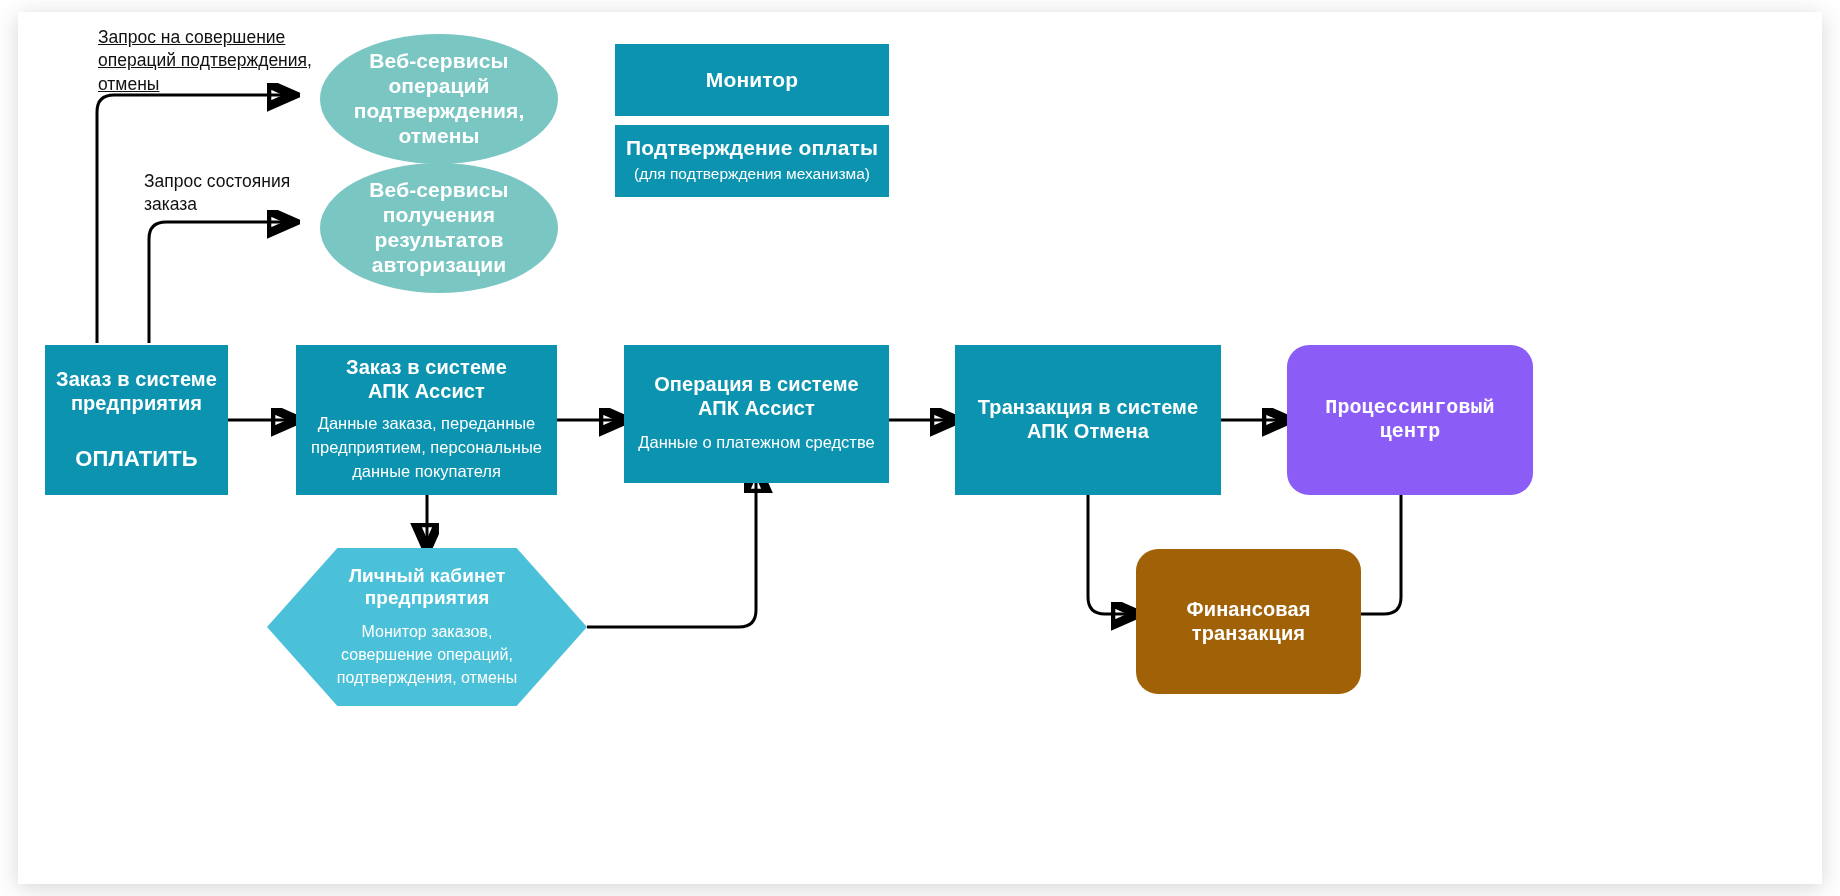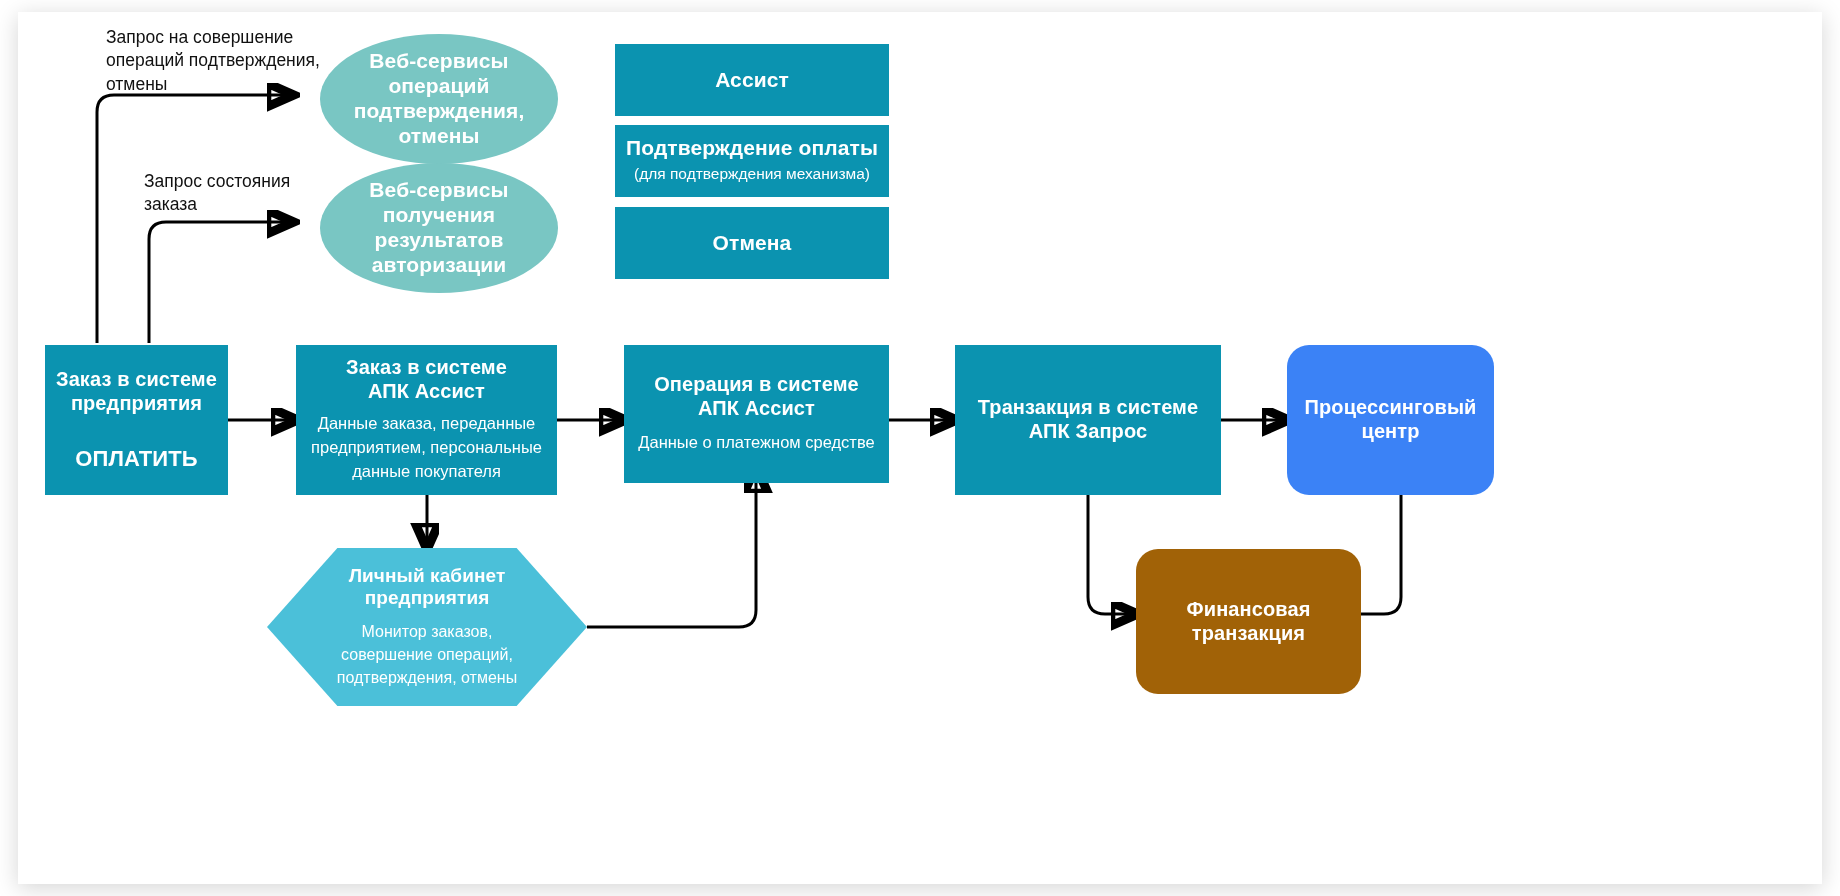--- a/index.html
+++ b/index.html
@@ -71,21 +71,21 @@
 
     <line x1="409" y1="436" x2="409" y2="536" marker-end="url(#ah)"></line>
 
     <path d="M 569,615 L 721,615 Q 738,615 738,598 L 738,456" marker-end="url(#ah)"></path>
 
     <path d="M 1070,436 L 1070,585 Q 1070,602 1087,602 L 1118,602" marker-end="url(#ah)"></path>
 
     <path d="M 1343,602 L 1366,602 Q 1383,602 1383,585 L 1383,436" marker-end="url(#ah)"></path>
   </svg>
 
-  <div class="caption" style="left:88px;top:14px;width:235px;">Запрос на совершение
+  <div class="caption" style="left:80px;top:14px;width:235px;text-decoration:underline;">Запрос на совершение
 операций подтверждения,
 отмены</div>
 
   <div class="caption" style="left:126px;top:158px;width:215px;">Запрос состояния
 заказа</div>
 
   <div class="node ellipse" style="left:302px;top:22px;width:238px;height:130px;background:#79c6c3;">
     <div class="t1" style="font-size:21px;white-space:pre-line;">Веб-сервисы
 операций
 подтверждения,
@@ -93,31 +93,28 @@
   </div>
 
   <div class="node ellipse" style="left:302px;top:151px;width:238px;height:130px;background:#79c6c3;">
     <div class="t1" style="font-size:21px;white-space:pre-line;">Веб-сервисы
 получения
 результатов
 авторизации</div>
   </div>
 
   <div class="node rect" style="left:597px;top:32px;width:274px;height:72px;background:#0b93b0;">
-    <div class="t1" style="font-size:21px;">Ассист</div>
+    <div class="t1" style="font-size:21px;">Монитор</div>
   </div>
 
   <div class="node rect" style="left:597px;top:113px;width:274px;height:72px;background:#0b93b0;">
     <div class="t1" style="font-size:21px;">Подтверждение оплаты</div>
     <div class="t2" style="font-size:15.5px;margin-top:2px;">(для подтверждения механизма)</div>
   </div>
 
-  <div class="node rect" style="left:597px;top:195px;width:274px;height:72px;background:#0b93b0;">
-    <div class="t1" style="font-size:21px;">Отмена</div>
-  </div>
 
   <div class="node rect" style="left:27px;top:333px;width:183px;height:150px;background:#0b93b0;">
     <div class="t1" style="font-size:20px;white-space:pre-line;">Заказ в системе
 предприятия</div>
     <div class="t1" style="font-size:22px;margin-top:30px;">ОПЛАТИТЬ</div>
   </div>
 
   <div class="node rect" style="left:278px;top:333px;width:261px;height:150px;background:#0b93b0;">
     <div class="t1" style="font-size:20px;white-space:pre-line;">Заказ в системе
 АПК Ассист</div>
@@ -127,24 +124,24 @@
   </div>
 
   <div class="node rect" style="left:606px;top:333px;width:265px;height:138px;background:#0b93b0;">
     <div class="t1" style="font-size:20px;white-space:pre-line;">Операция в системе
 АПК Ассист</div>
     <div class="t2" style="font-size:16.5px;margin-top:11px;">Данные о платежном средстве</div>
   </div>
 
   <div class="node rect" style="left:937px;top:333px;width:266px;height:150px;background:#0b93b0;">
     <div class="t1" style="font-size:20px;white-space:pre-line;">Транзакция в системе
-АПК Запрос</div>
+АПК Отмена</div>
   </div>
 
-  <div class="node round" style="left:1269px;top:333px;width:207px;height:150px;background:#3b82f6;">
+  <div class="node round" style="left:1269px;top:333px;width:246px;height:150px;background:#8b5cf6;font-family:Liberation Mono, monospace;">
     <div class="t1" style="font-size:20px;white-space:pre-line;">Процессинговый
 центр</div>
   </div>
 
   <div class="node hex" style="left:249px;top:536px;width:320px;height:158px;background:#4bc0d9;padding:4px 46px;">
     <div class="t1" style="font-size:19px;white-space:pre-line;">Личный кабинет
 предприятия</div>
     <div class="t2" style="font-size:16px;margin-top:10px;white-space:pre-line;">Монитор заказов,
 совершение операций,
 подтверждения, отмены</div>

